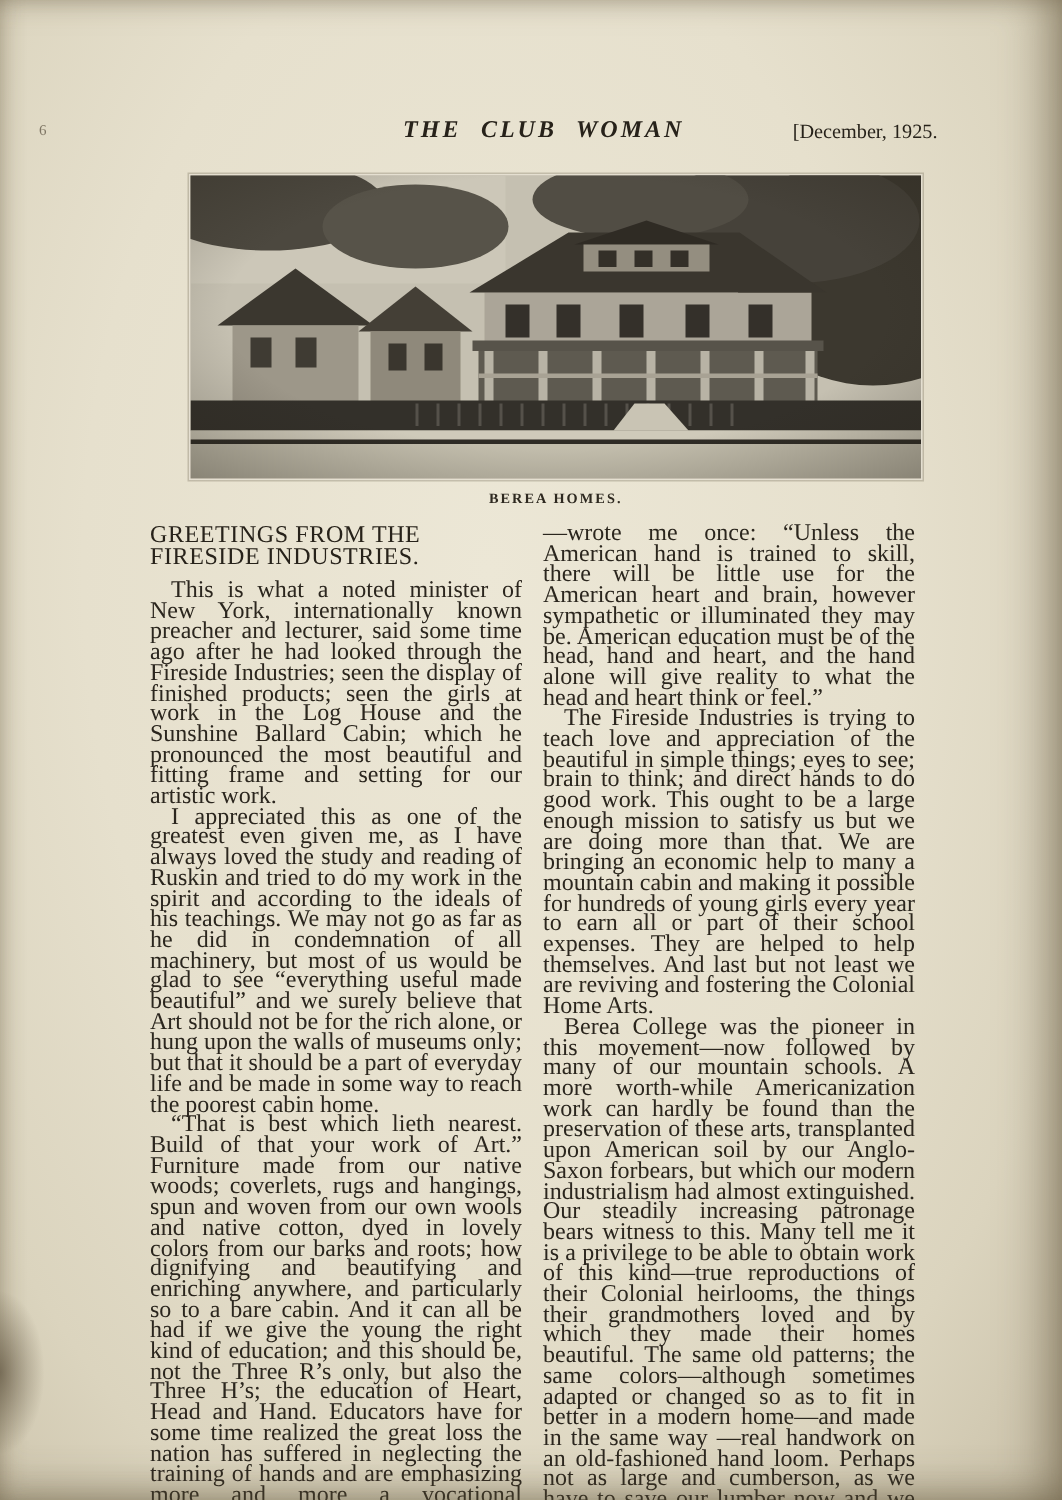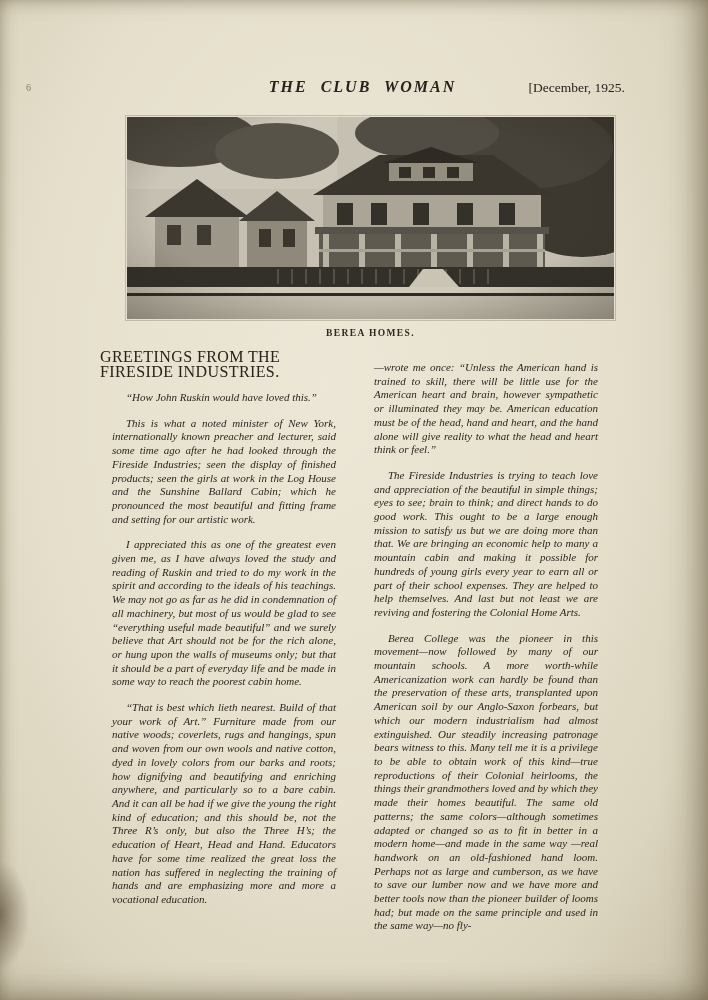--- a/index.html
+++ b/index.html
@@ -114,27 +114,26 @@
   .col-right { left: 262px; }
   .article-title {
     margin: 0 0 8px 0;
     font-size: 16px;
     font-weight: normal;
     letter-spacing: .4px;
     line-height: 15px;
     color: #27221a;
   }
   .col p {
-    margin: 12px;
-    font-size: 11px;
+    margin: 0;
+    font-size: 16px;
     line-height: 13.7px;
     text-align: justify;
     text-indent: 14px;
     color: #2b261e;
-    font-style: italic;
   }
   .col p.no-indent {
     text-indent: 0;
   }
 </style>
 </head>
 <body>
 
 <div class="page">
   <div class="page-mark">6</div>
@@ -223,21 +222,20 @@
 
         <rect width="487" height="202" fill="url(#vg)"></rect>
       </svg>
     </div>
     <figcaption class="photo-caption">BEREA HOMES.</figcaption>
   </figure>
 
   <div class="article">
     <div class="col col-left">
       <h2 class="article-title">GREETINGS FROM THE FIRESIDE INDUSTRIES.</h2>
-      <p>“How John Ruskin would have loved this.”</p>
       <p>This is what a noted minister of New York, internationally known preacher and lecturer, said some time ago after he had looked through the Fireside Industries; seen the display of finished products; seen the girls at work in the Log House and the Sunshine Ballard Cabin; which he pronounced the most beautiful and fitting frame and setting for our artistic work.</p>
       <p>I appreciated this as one of the greatest even given me, as I have always loved the study and reading of Ruskin and tried to do my work in the spirit and according to the ideals of his teachings. We may not go as far as he did in condemnation of all machinery, but most of us would be glad to see “everything useful made beautiful” and we surely believe that Art should not be for the rich alone, or hung upon the walls of museums only; but that it should be a part of everyday life and be made in some way to reach the poorest cabin home.</p>
       <p>“That is best which lieth nearest. Build of that your work of Art.” Furniture made from our native woods; coverlets, rugs and hangings, spun and woven from our own wools and native cotton, dyed in lovely colors from our barks and roots; how dignifying and beautifying and enriching anywhere, and particularly so to a bare cabin. And it can all be had if we give the young the right kind of education; and this should be, not the Three R’s only, but also the Three H’s; the education of Heart, Head and Hand. Educators have for some time realized the great loss the nation has suffered in neglecting the training of hands and are emphasizing more and more a vocational education.</p>
     </div>
     <div class="col col-right">
       <p class="no-indent">—wrote me once: “Unless the American hand is trained to skill, there will be little use for the American heart and brain, however sympathetic or illuminated they may be. American education must be of the head, hand and heart, and the hand alone will give reality to what the head and heart think or feel.”</p>
       <p>The Fireside Industries is trying to teach love and appreciation of the beautiful in simple things; eyes to see; brain to think; and direct hands to do good work. This ought to be a large enough mission to satisfy us but we are doing more than that. We are bringing an economic help to many a mountain cabin and making it possible for hundreds of young girls every year to earn all or part of their school expenses. They are helped to help themselves. And last but not least we are reviving and fostering the Colonial Home Arts.</p>
       <p>Berea College was the pioneer in this movement—now followed by many of our mountain schools. A more worth-while Americanization work can hardly be found than the preservation of these arts, transplanted upon American soil by our Anglo-Saxon forbears, but which our modern industrialism had almost extinguished. Our steadily increasing patronage bears witness to this. Many tell me it is a privilege to be able to obtain work of this kind—true reproductions of their Colonial heirlooms, the things their grandmothers loved and by which they made their homes beautiful. The same old patterns; the same colors—although sometimes adapted or changed so as to fit in better in a modern home—and made in the same way —real handwork on an old-fashioned hand loom. Perhaps not as large and cumberson, as we have to save our lumber now and we have more and better tools now than the pioneer builder of looms had; but made on the same principle and used in the same way—no fly-</p>
     </div>
   </div>

